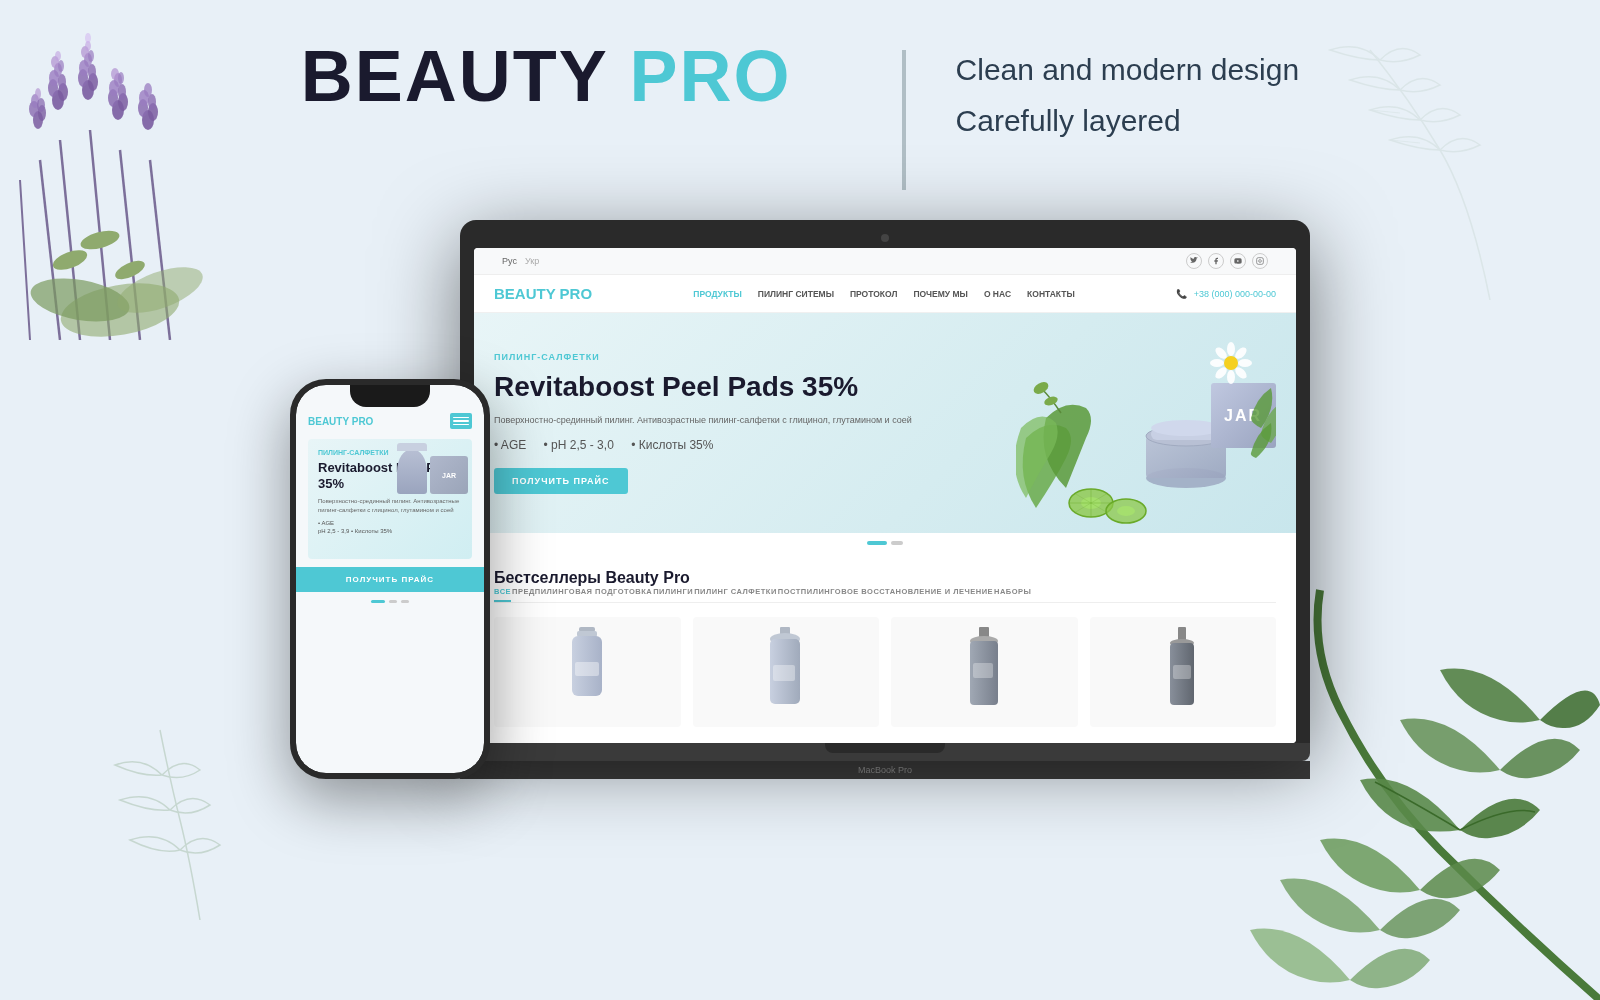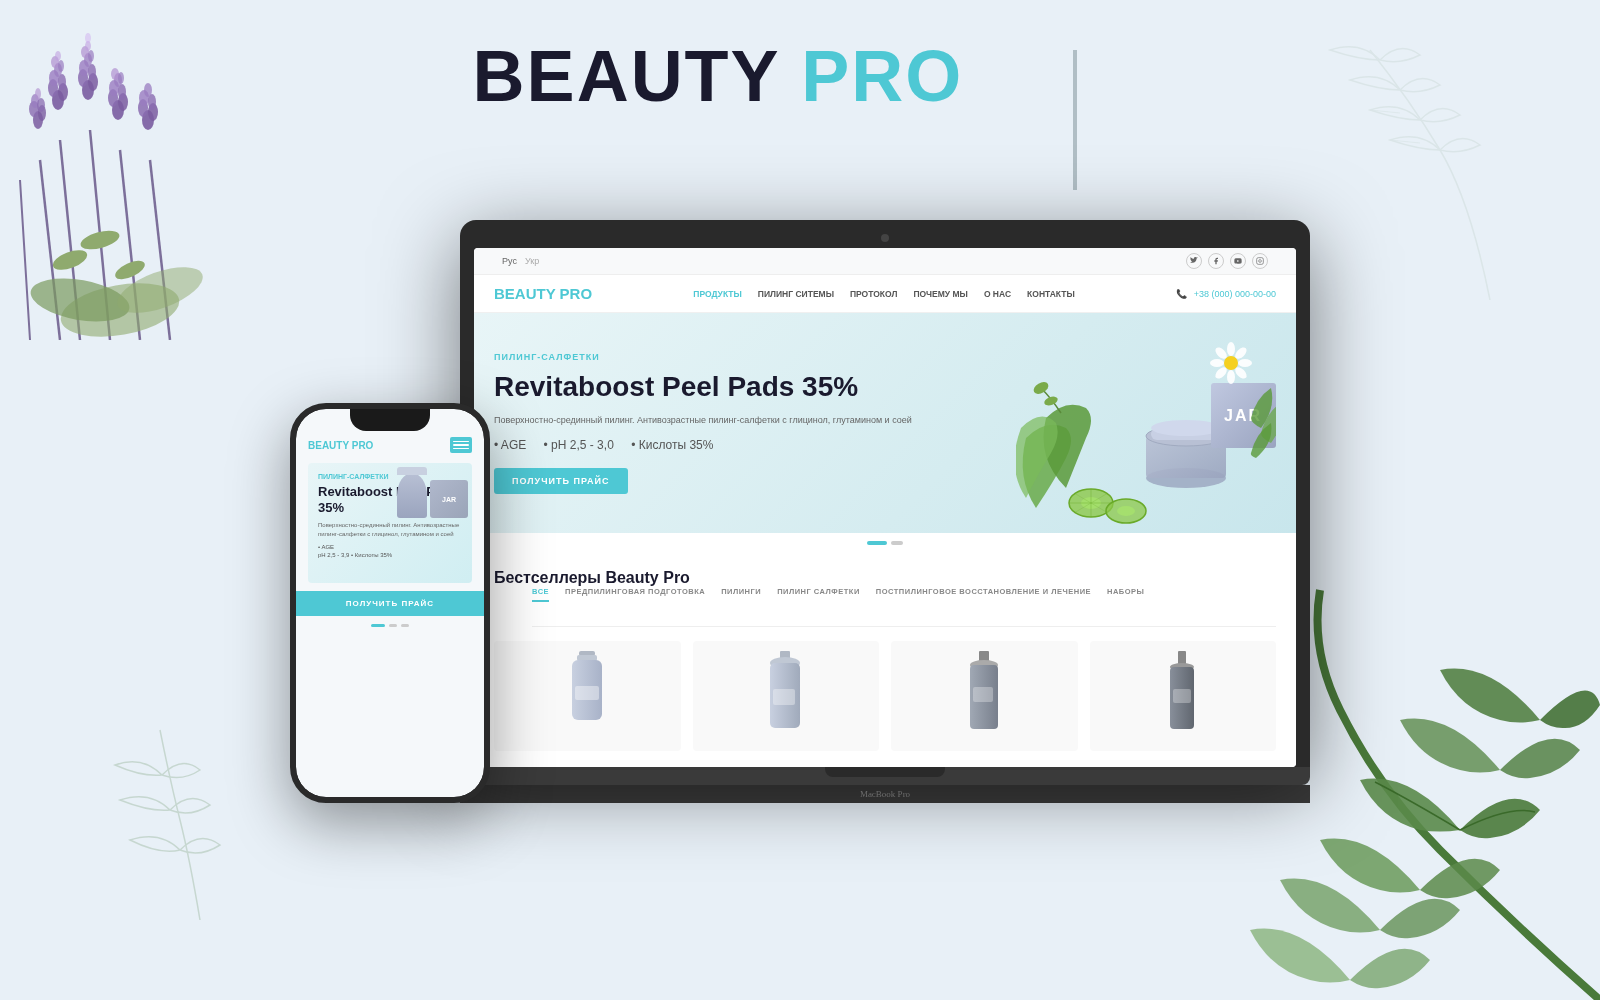--- a/index.html
+++ b/index.html
@@ -389,25 +389,24 @@
 
     .site-section-title {
       font-size: 16px;
       font-weight: 700;
       color: #1a1a2e;
       margin-bottom: 0;
     }
 
     .site-tabs {
       display: flex;
-      gap: 16px;
+      gap: 1px;
       margin-bottom: 14px;
       border-bottom: 1px solid #eee;
-      padding-bottom: 24px;
-      margin-left: 38px;
+      padding-bottom: 0;
     }
 
     .site-tab {
       font-size: 7.5px;
       color: #888;
       font-weight: 600;
       text-transform: uppercase;
       letter-spacing: 0.5px;
     }
 
@@ -447,21 +446,20 @@
       border-radius: 0 0 8px 8px;
       margin: 0 auto;
     }
 
     .laptop-label {
       text-align: center;
       font-size: 9px;
       color: #888;
       padding: 4px;
       background: #3a3a3a;
-      font-family: Liberation Serif, serif;
     }
 
     
     .lavender-svg {
       position: absolute;
       top: 0;
       left: 0;
     }
 
     .leaf-right-svg {
@@ -620,20 +618,22 @@
       <div class="brand-title">
         <span class="brand-beauty">BEAUTY</span>
         <span> </span>
         <span class="brand-pro">PRO</span>
       </div>
     </div>
 
     <div class="vertical-divider"></div>
 
     <div class="features-block">
+      <div class="feature-item">Clean and modern design</div>
+      <div class="feature-item">Carefully layered</div>
     </div>
   </div>
 
   <div class="devices-container">
 
     <div class="phone-mockup">
       <div class="phone-outer">
         <div class="phone-notch"></div>
         <div class="phone-screen">
           <div class="phone-content">

